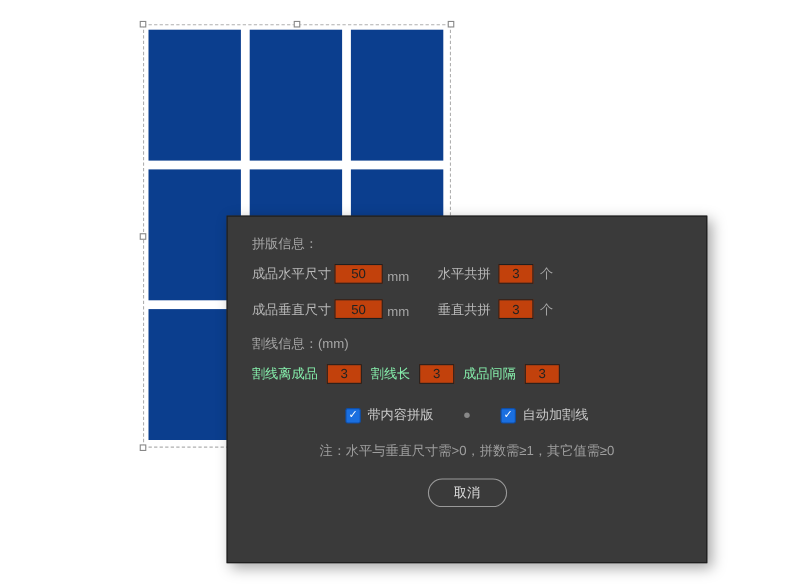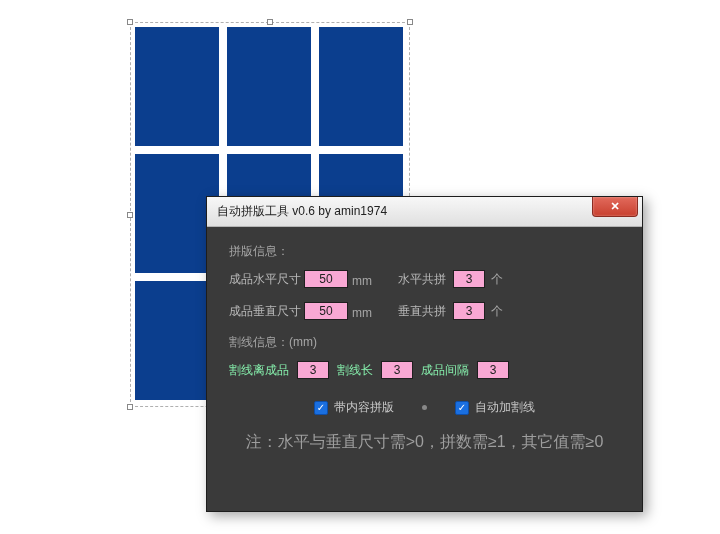--- a/index.html
+++ b/index.html
@@ -59,41 +59,41 @@
   .section-label { color: #a6a6a6; margin-bottom: 10px; display: block; }
   .row { display: flex; align-items: flex-end; margin-bottom: 14px; gap: 0; }
   .row .lbl { color: #b9b9b9; width: 75px; }
   .row .unit { color: #a6a6a6; margin-left: 4px; }
   .row .spacer { width: 26px; }
   .row .lbl2 { color: #b9b9b9; width: 55px; }
   .row .tail-unit { color: #a6a6a6; margin-left: 6px; }
 
   input.num {
     width: 44px; height: 18px;
-    background: #f9a8d4; border: 1px solid #1f1f1f;
+    background: #c2410c; border: 1px solid #1f1f1f;
     color: #222; text-align: center; font-size: 12px;
     padding: 0 2px;
   }
   input.num.small { width: 32px; }
 
   .cutline-row { display: flex; align-items: center; gap: 8px; margin-bottom: 20px; }
   .cutline-row .clbl { color: #86efac; }
 
   .check-row { display: flex; align-items: center; justify-content: center; gap: 28px; margin-bottom: 16px; }
   .chk {
     display: inline-flex; align-items: center; gap: 6px; color: #c9c9c9;
   }
   .chk-box {
     width: 14px; height: 14px; background: #1a6fe0; border: 1px solid #0e4ea8;
     border-radius: 2px; display: inline-flex; align-items: center; justify-content: center;
     color: #fff; font-size: 10px; line-height: 1;
   }
   .dot { width: 5px; height: 5px; background: #888; border-radius: 50%; align-self: center; }
 
-  .note { text-align: center; color: #9e9e9e; margin-bottom: 16px; font-size: 16px; }
+  .note { text-align: center; color: #9e9e9e; margin-bottom: 16px; font-size: 12px; }
 
   .btn-row { display: flex; justify-content: center; gap: 16px; }
   .pill-btn {
     width: 72px; height: 26px; border: 1px solid #999; border-radius: 13px;
     background: transparent; color: #ddd; display: flex; align-items: center; justify-content: center;
     font-size: 12px; cursor: pointer;
   }
 </style>
 </head>
 <body>
@@ -116,24 +116,20 @@
   <div class="sel-handle" style="left:50%;top:-4px;margin-left:-3px"></div>
   <div class="sel-handle" style="right:-4px;top:-4px"></div>
   <div class="sel-handle" style="left:-4px;top:50%;margin-top:-3px"></div>
   <div class="sel-handle" style="right:-4px;top:50%;margin-top:-3px"></div>
   <div class="sel-handle" style="left:-4px;bottom:-4px"></div>
   <div class="sel-handle" style="left:50%;bottom:-4px;margin-left:-3px"></div>
   <div class="sel-handle" style="right:-4px;bottom:-4px"></div>
 </div>
 
 <div class="dialog">
-  <div class="titlebar">
-    <span class="title">自动拼版工具 v0.6   by amin1974</span>
-    <div class="close-btn"></div>
-  </div>
   <div class="body">
 
     <span class="section-label">拼版信息：</span>
 
     <div class="row">
       <span class="lbl">成品水平尺寸</span>
       <input class="num" value="50" style="">
       <span class="unit">mm</span>
       <span class="spacer"></span>
       <span class="lbl2">水平共拼</span>
@@ -170,16 +166,17 @@
       <span class="dot"></span>
       <label class="chk">
         <span class="chk-box">✓</span>
         <span>自动加割线</span>
       </label>
     </div>
 
     <div class="note">注：水平与垂直尺寸需&gt;0，拼数需≥1，其它值需≥0</div>
 
     <div class="btn-row">
+      <div class="pill-btn">取消</div>
     </div>
 
   </div>
 </div>
 
 </body></html>

